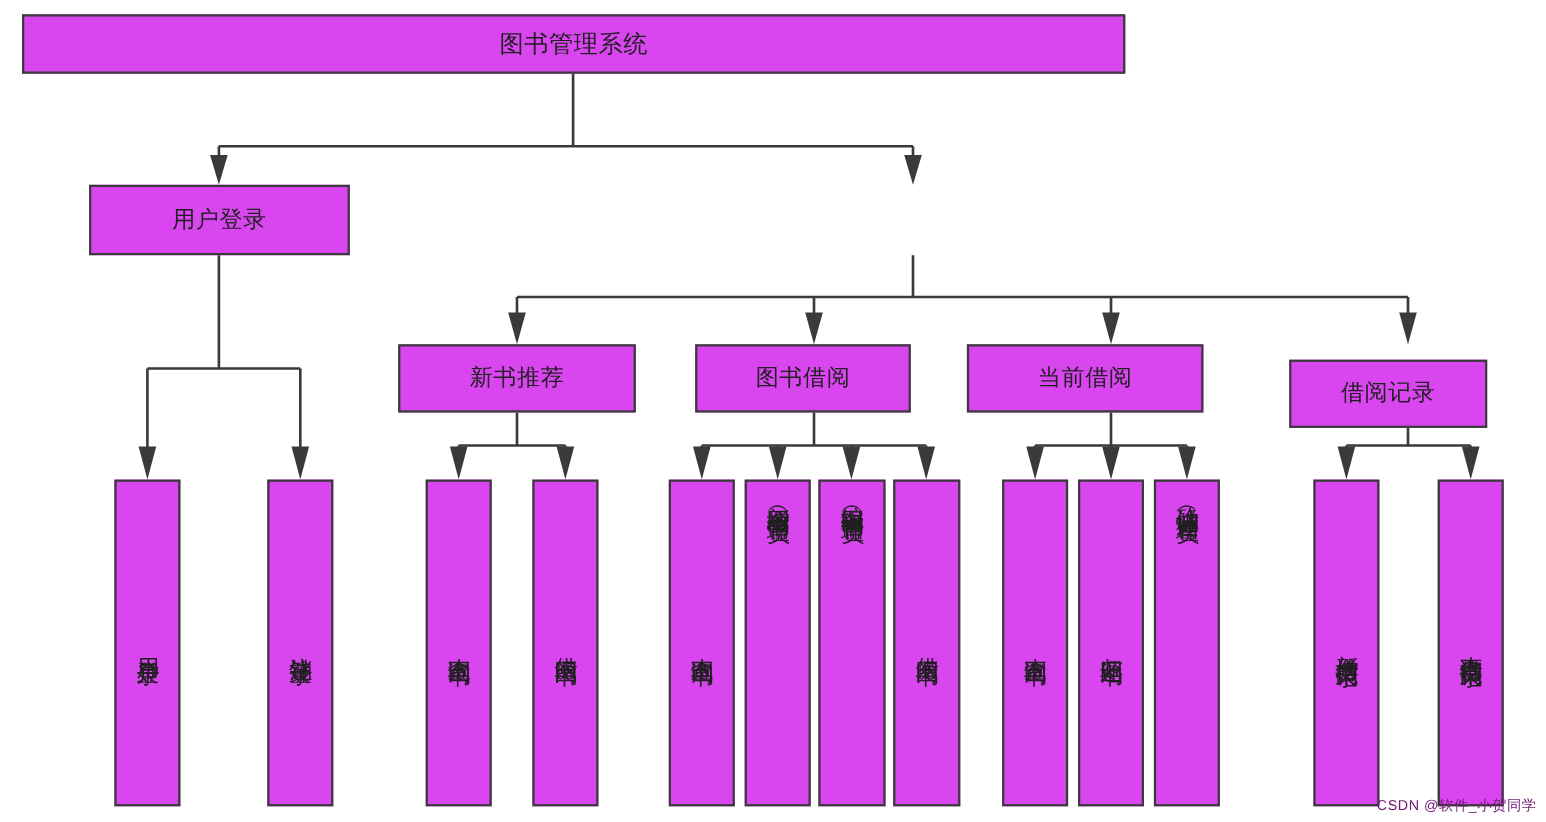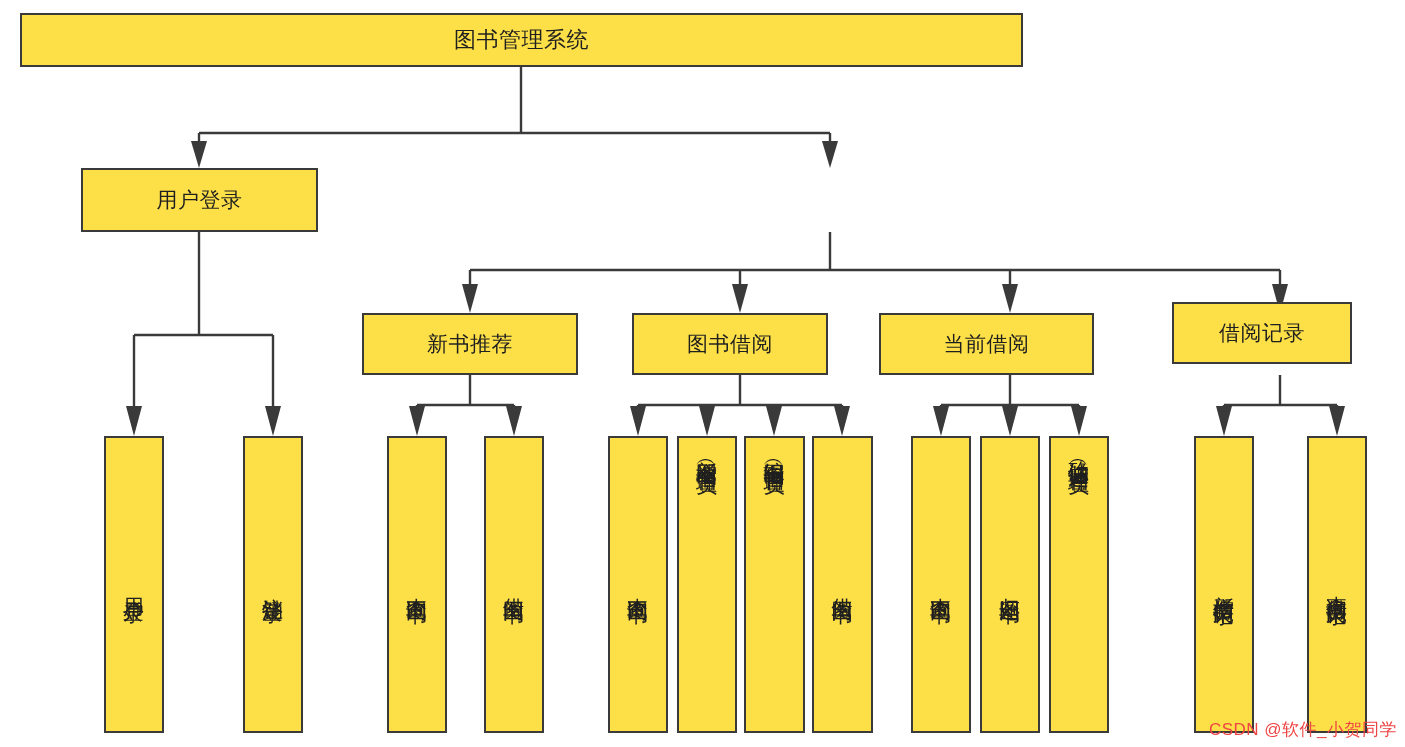--- a/index.html
+++ b/index.html
@@ -25,21 +25,21 @@
     stroke-width:2.4;
     fill:none;
     stroke-linecap:butt;
   }
   #wires polygon{ fill:#3a3a3a; }
 
   
   .node{
     position:absolute;
     box-sizing:border-box;
-    background:#fde047;
+    background:#d946ef;
     border:2.4px solid #3a3a3a;
     display:flex;
     align-items:center;
     justify-content:center;
     color:#222222;
   }
   .node .lbl{
     display:block;
     text-align:center;
     line-height:1.18;
@@ -70,22 +70,22 @@
   .v-node.centered{
     align-items:center;
     padding-top:0;
   }
 
   
   #watermark{
     position:absolute;
     right:8px;
     bottom:6px;
-    font-size:17px;
-    color:#ef4444;
+    font-size:13px;
+    color:#701a75;
     letter-spacing:0.5px;
     user-select:none;
     white-space:nowrap;
   }
 </style>
 </head>
 <body>
 
 <div id="canvas">
 
@@ -163,21 +163,21 @@
 
   <div class="node h-node" style="left:362px;top:313px;width:216px;height:62px;">
     <span class="lbl">新书推荐</span>
   </div>
   <div class="node h-node" style="left:632px;top:313px;width:196px;height:62px;">
     <span class="lbl">图书借阅</span>
   </div>
   <div class="node h-node" style="left:879px;top:313px;width:215px;height:62px;">
     <span class="lbl">当前借阅</span>
   </div>
-  <div class="node h-node" style="left:1172px;top:302px;width:180px;height:62px;">
+  <div class="node h-node" style="left:1172px;top:327px;width:180px;height:62px;">
     <span class="lbl">借阅记录</span>
   </div>
 
   <div class="node v-node centered" style="left:104px;top:436px;width:60px;height:297px;">
     <span class="lbl">用户登录</span>
   </div>
   <div class="node v-node centered" style="left:243px;top:436px;width:60px;height:297px;">
     <span class="lbl">注销登录</span>
   </div>
 

